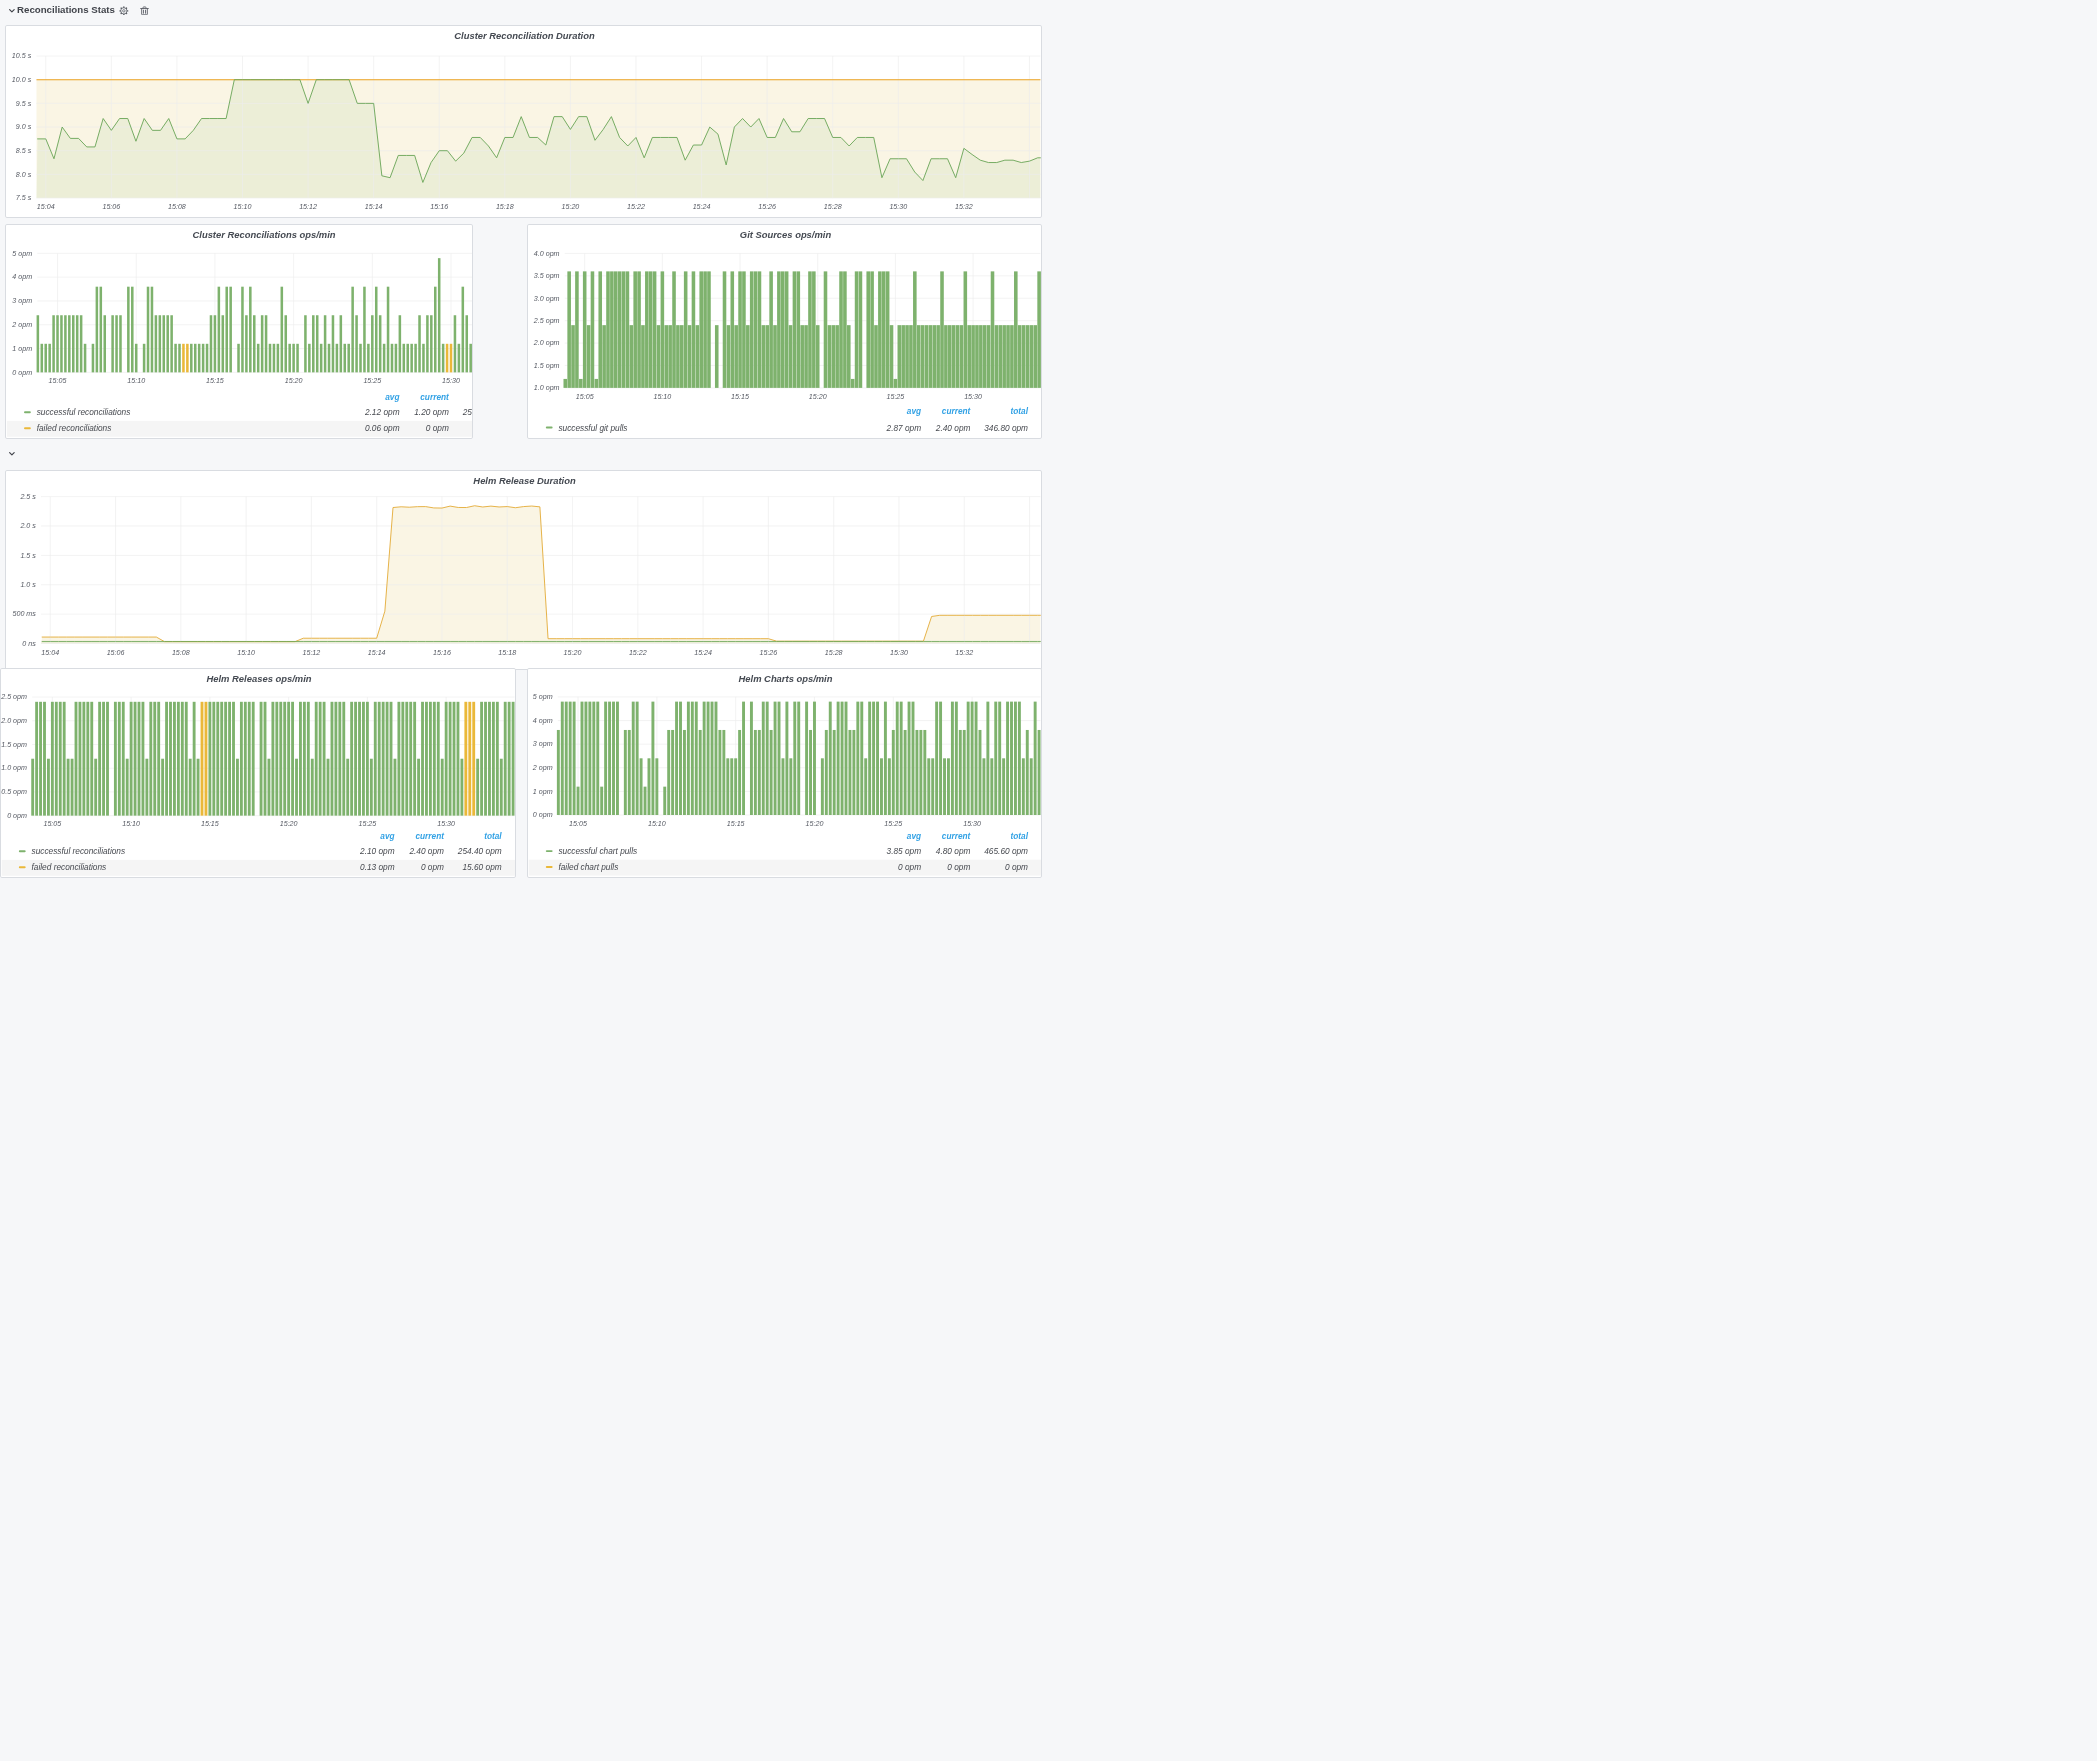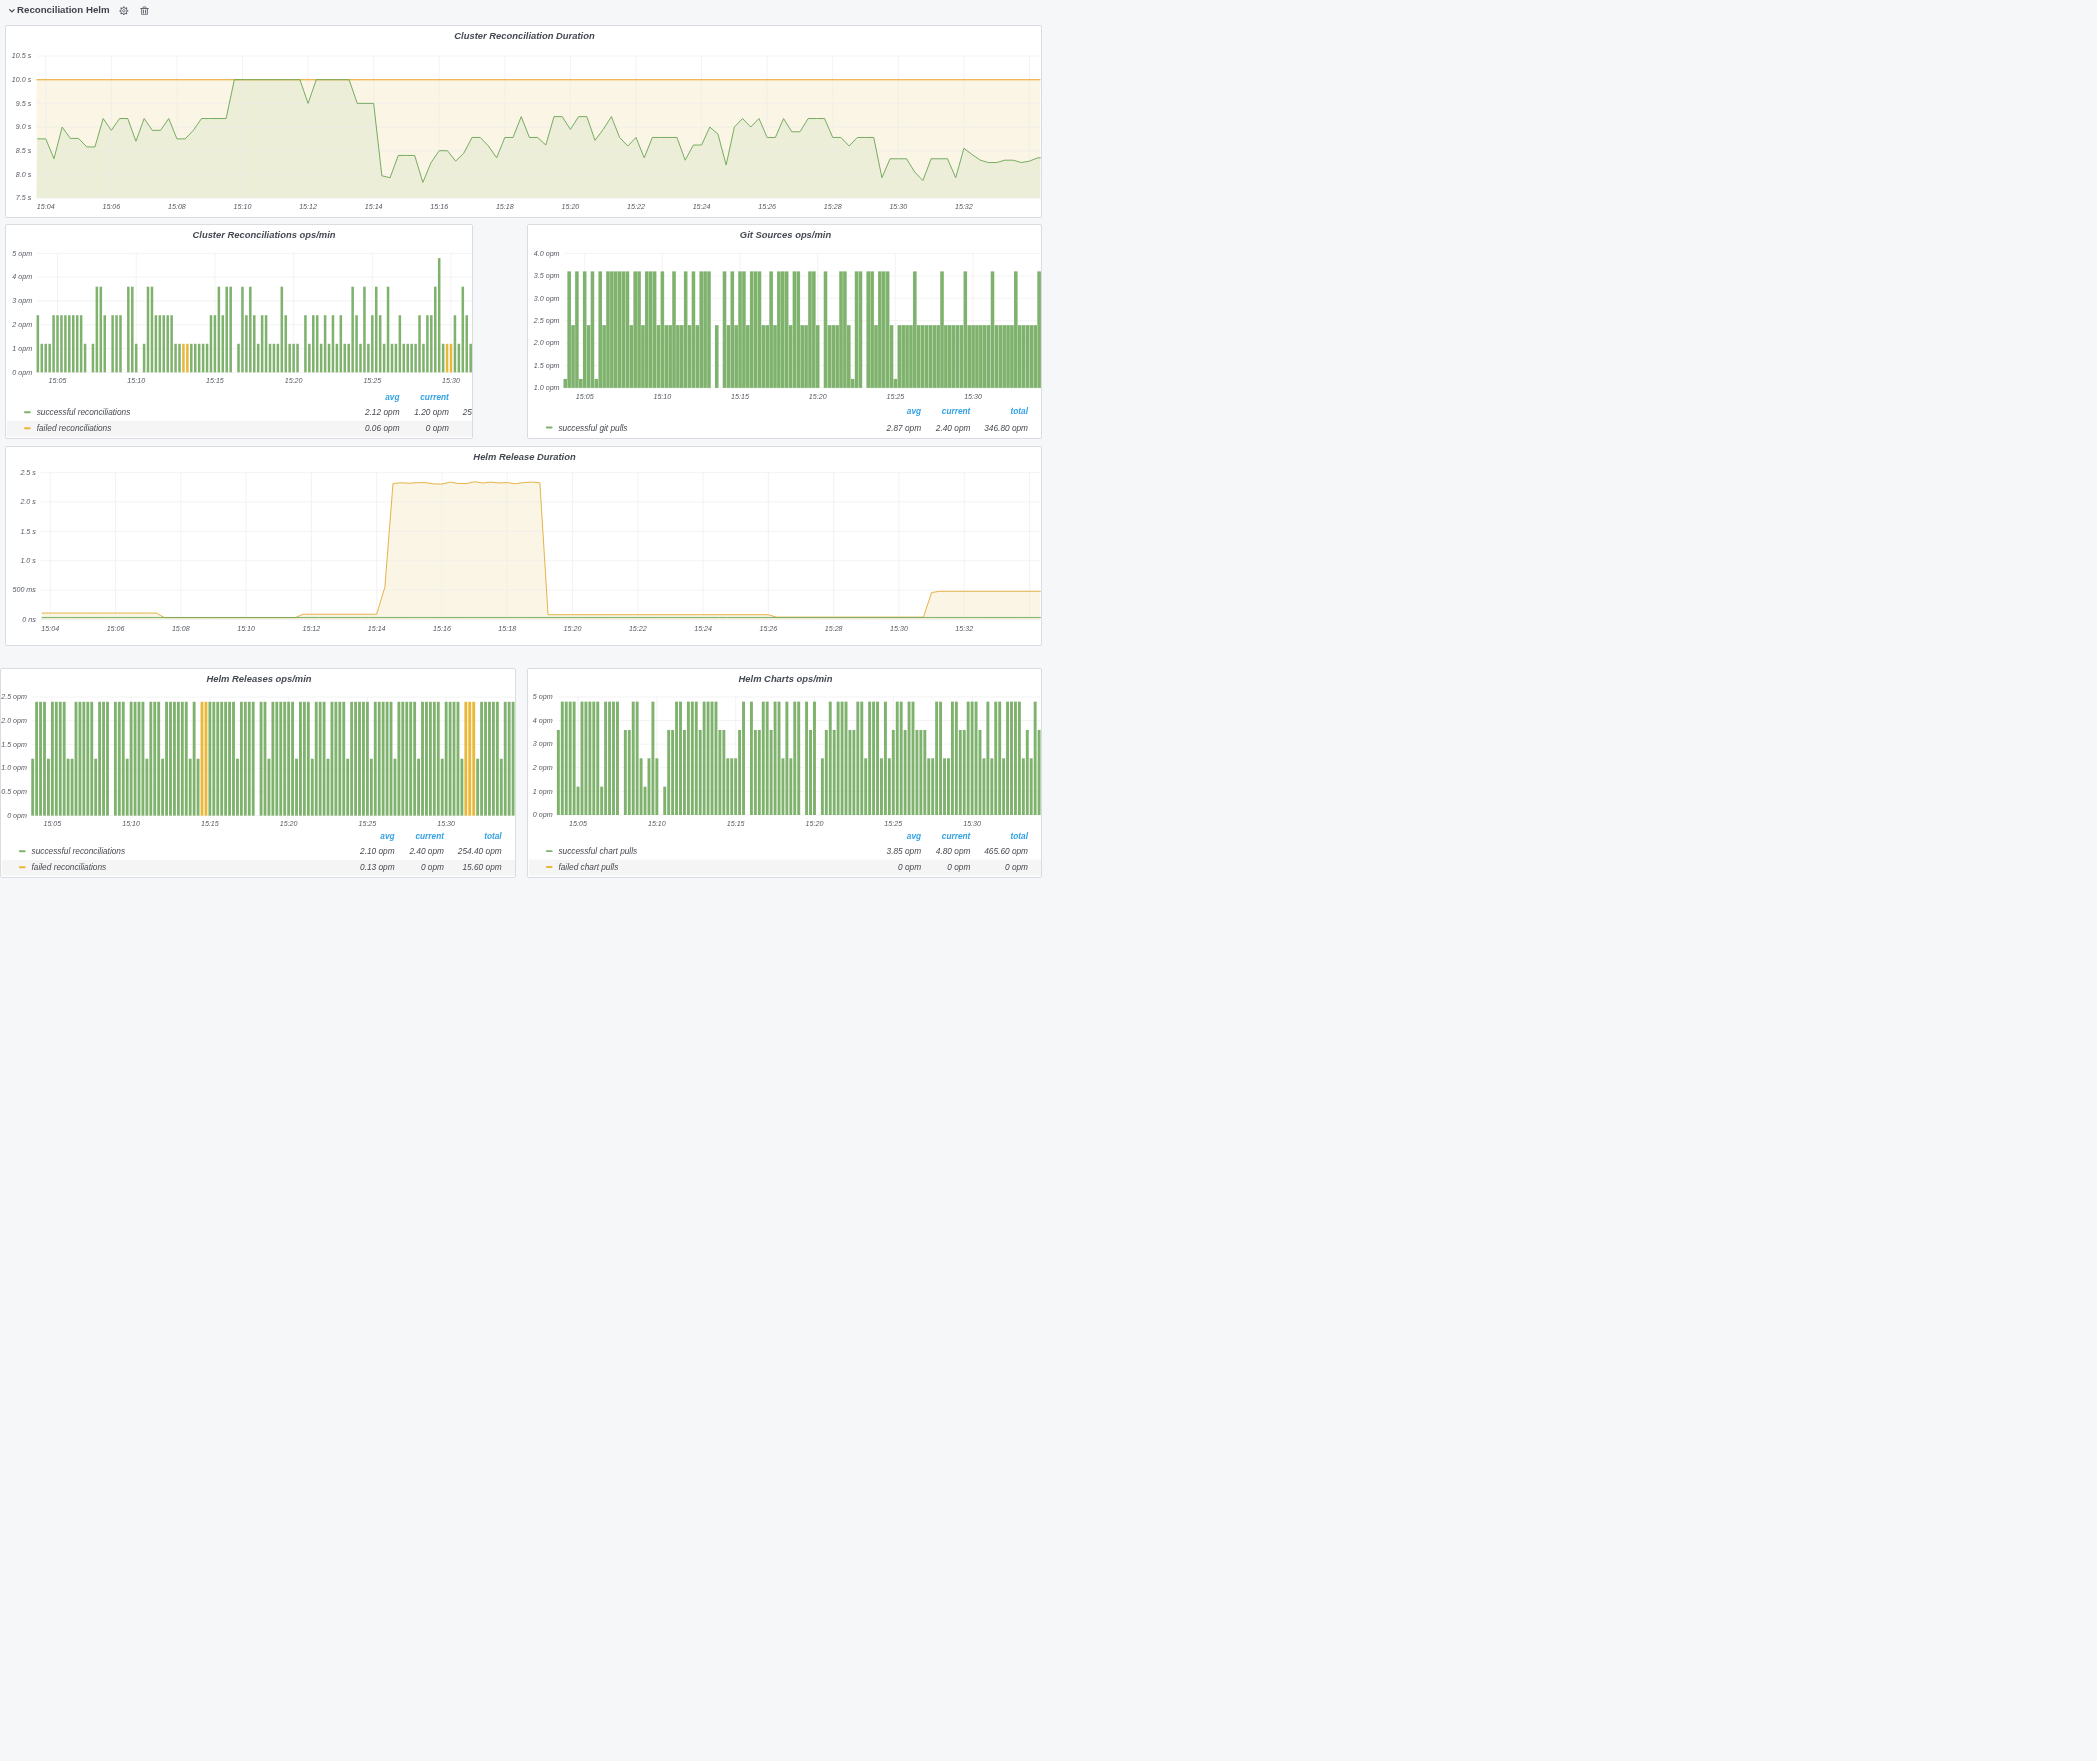--- a/index.html
+++ b/index.html
@@ -6,21 +6,21 @@
 .panel{position:absolute;background:#ffffff;border:0.6px solid #d9dce1;border-radius:1.9px;
   box-sizing:border-box;overflow:hidden;font-style:italic;}
 .panel svg{display:block;}
 .rowtitle{position:absolute;font-size:9.7px;font-weight:bold;color:#41444b;letter-spacing:0;}
 .abs{position:absolute;}
 </style></head><body>
 <div id="page">
     <svg class="abs" style="left:8.4px;top:6.8px" width="7.8" height="7.8" viewBox="0 0 12 12">
       <polyline points="2.5,4 6,7.5 9.5,4" fill="none" stroke="#41444b" stroke-width="1.8" stroke-linecap="round" stroke-linejoin="round"></polyline>
     </svg>
-    <div class="rowtitle" style="left:17px;top:3.6px">Reconciliation Helm</div>
+    <div class="rowtitle" style="left:17px;top:3.6px">Reconciliations Stats</div>
     <svg class="abs" style="left:119px;top:5.8px" width="9.7" height="9.7" viewBox="-7.5 -7.5 15 15">
       <g fill="#5b5f66">
         <rect x="-1.1" y="-7.0" width="2.2" height="2.6" rx="1.0" transform="rotate(0.0)"></rect>
         <rect x="-1.1" y="-7.0" width="2.2" height="2.6" rx="1.0" transform="rotate(45.0)"></rect>
         <rect x="-1.1" y="-7.0" width="2.2" height="2.6" rx="1.0" transform="rotate(90.0)"></rect>
         <rect x="-1.1" y="-7.0" width="2.2" height="2.6" rx="1.0" transform="rotate(135.0)"></rect>
         <rect x="-1.1" y="-7.0" width="2.2" height="2.6" rx="1.0" transform="rotate(180.0)"></rect>
         <rect x="-1.1" y="-7.0" width="2.2" height="2.6" rx="1.0" transform="rotate(225.0)"></rect>
         <rect x="-1.1" y="-7.0" width="2.2" height="2.6" rx="1.0" transform="rotate(270.0)"></rect>
         <rect x="-1.1" y="-7.0" width="2.2" height="2.6" rx="1.0" transform="rotate(315.0)"></rect>
@@ -405,21 +405,21 @@
         <text x="606.5" y="292" font-size="12.8" fill="#33a2e5" text-anchor="end" font-weight="bold" font-family="&quot;Liberation Sans&quot;, sans-serif">avg</text>
         <text x="682.5" y="292" font-size="12.8" fill="#33a2e5" text-anchor="end" font-weight="bold" font-family="&quot;Liberation Sans&quot;, sans-serif">current</text>
         <text x="771.4" y="292" font-size="12.8" fill="#33a2e5" text-anchor="end" font-weight="bold" font-family="&quot;Liberation Sans&quot;, sans-serif">total</text>
         <rect x="27.5" y="310.7" width="10.5" height="3" fill="#7eb26d" rx="1.5"></rect>
         <text x="47" y="317" font-size="12.8" fill="#46494f" text-anchor="start" font-weight="normal" font-family="&quot;Liberation Sans&quot;, sans-serif">successful git pulls</text>
         <text x="606.5" y="317" font-size="12.8" fill="#46494f" text-anchor="end" font-weight="normal" font-family="&quot;Liberation Sans&quot;, sans-serif">2.87 opm</text>
         <text x="682.5" y="317" font-size="12.8" fill="#46494f" text-anchor="end" font-weight="normal" font-family="&quot;Liberation Sans&quot;, sans-serif">2.40 opm</text>
         <text x="771.4" y="317" font-size="12.8" fill="#46494f" text-anchor="end" font-weight="normal" font-family="&quot;Liberation Sans&quot;, sans-serif">346.80 opm</text>
       </svg>
     </div>
-    <div class="panel" style="left:5.2px;top:446px;width:1037px;height:200px">
+    <div class="panel" style="left:5.2px;top:470px;width:1037px;height:200px">
       <svg width="1037" height="191" viewBox="0 0 1599 294">
         <text x="799.5" y="20.5" font-size="14.5" fill="#454a52" text-anchor="middle" font-weight="bold" font-family="&quot;Liberation Sans&quot;, sans-serif">Helm Release Duration</text>
         <polygon points="54,265.75 55.68,255.78 68.26,255.78 80.84,255.78 93.43,255.78 106.01,255.78 118.59,255.78 131.18,255.78 143.76,255.78 156.34,255.78 168.92,255.78 181.51,255.78 194.09,255.78 206.67,255.78 219.26,255.78 231.84,255.78 244.42,262.85 257.01,262.85 269.59,262.85 282.17,262.85 294.76,262.85 307.34,262.85 319.92,262.85 332.5,262.85 345.09,262.85 357.67,262.85 370.25,262.85 382.84,262.85 395.42,262.85 408,262.85 420.59,262.85 433.17,262.85 445.75,262.85 458.33,257.6 470.92,257.6 483.5,257.6 496.08,257.6 508.67,257.6 521.25,257.6 533.83,257.6 546.42,257.6 559,257.6 571.58,257.6 584.16,215.92 596.75,56.05 609.33,54.94 621.91,55.58 634.5,54.73 647.08,54.65 659.66,56.68 672.25,56.87 684.83,53.88 697.41,55.98 709.99,56.07 722.58,53.31 735.16,55.21 747.74,53.89 760.33,55.19 772.91,54.6 785.49,56.37 798.08,54.62 810.66,53.77 823.24,55.02 835.82,258.32 848.41,258.32 860.99,258.32 873.57,258.32 886.16,258.32 898.74,258.32 911.32,258.32 923.91,258.32 936.49,258.32 949.07,258.32 961.65,258.32 974.24,258.32 986.82,258.32 999.4,258.32 1011.99,258.32 1024.57,258.32 1037.15,258.32 1049.74,258.32 1062.32,258.32 1074.9,258.32 1087.49,258.32 1100.07,258.32 1112.65,258.32 1125.23,258.32 1137.82,258.32 1150.4,258.32 1162.98,258.32 1175.57,258.32 1188.15,262.13 1200.73,262.13 1213.32,262.13 1225.9,262.13 1238.48,262.13 1251.06,262.13 1263.65,262.13 1276.23,262.13 1288.81,262.13 1301.4,262.13 1313.98,262.13 1326.56,262.13 1339.15,262.13 1351.73,262.13 1364.31,262.13 1376.89,262.13 1389.48,262.13 1402.06,262.13 1414.64,262.13 1427.23,224.07 1439.81,222.26 1452.39,222.26 1464.98,222.26 1477.56,222.26 1490.14,222.26 1502.72,222.26 1515.31,222.26 1527.89,222.26 1540.47,222.26 1553.06,222.26 1565.64,222.26 1578.22,222.26 1590.81,222.26 1595,222.26 1595,265.75" fill="#faf5e4" stroke="none"></polygon>
         <polygon points="54,265.75 55.68,262.58 68.26,262.58 80.84,262.58 93.43,262.58 106.01,262.58 118.59,262.58 131.18,262.58 143.76,262.58 156.34,262.58 168.92,262.58 181.51,262.58 194.09,262.58 206.67,262.58 219.26,262.58 231.84,262.58 244.42,262.58 257.01,262.58 269.59,262.58 282.17,262.58 294.76,262.58 307.34,262.58 319.92,262.58 332.5,262.58 345.09,262.58 357.67,262.58 370.25,262.58 382.84,262.58 395.42,262.58 408,262.58 420.59,262.58 433.17,262.58 445.75,262.58 458.33,262.58 470.92,262.58 483.5,262.58 496.08,262.58 508.67,262.58 521.25,262.58 533.83,262.58 546.42,262.58 559,262.58 571.58,262.58 584.16,262.58 596.75,262.58 609.33,262.58 621.91,262.58 634.5,262.58 647.08,262.58 659.66,262.58 672.25,262.58 684.83,262.58 697.41,262.58 709.99,262.58 722.58,262.58 735.16,262.58 747.74,262.58 760.33,262.58 772.91,262.58 785.49,262.58 798.08,262.58 810.66,262.58 823.24,262.58 835.82,262.58 848.41,262.58 860.99,262.58 873.57,262.58 886.16,262.58 898.74,262.58 911.32,262.58 923.91,262.58 936.49,262.58 949.07,262.58 961.65,262.58 974.24,262.58 986.82,262.58 999.4,262.58 1011.99,262.58 1024.57,262.58 1037.15,262.58 1049.74,262.58 1062.32,262.58 1074.9,262.58 1087.49,262.58 1100.07,262.58 1112.65,262.58 1125.23,262.58 1137.82,262.58 1150.4,262.58 1162.98,262.58 1175.57,262.58 1188.15,262.58 1200.73,262.58 1213.32,262.58 1225.9,262.58 1238.48,262.58 1251.06,262.58 1263.65,262.58 1276.23,262.58 1288.81,262.58 1301.4,262.58 1313.98,262.58 1326.56,262.58 1339.15,262.58 1351.73,262.58 1364.31,262.58 1376.89,262.58 1389.48,262.58 1402.06,262.58 1414.64,262.58 1427.23,262.58 1439.81,262.58 1452.39,262.58 1464.98,262.58 1477.56,262.58 1490.14,262.58 1502.72,262.58 1515.31,262.58 1527.89,262.58 1540.47,262.58 1553.06,262.58 1565.64,262.58 1578.22,262.58 1590.81,262.58 1595,262.58 1595,265.75" fill="rgba(126,178,109,0.105)" stroke="none"></polygon>
         <line x1="54" y1="39.25" x2="1595" y2="39.25" stroke="#ececec" stroke-width="1"></line>
         <text x="46" y="42.75" font-size="11" fill="#555962" text-anchor="end" font-weight="normal" font-family="&quot;Liberation Sans&quot;, sans-serif">2.5 s</text>
         <line x1="54" y1="84.55" x2="1595" y2="84.55" stroke="#ececec" stroke-width="1"></line>
         <text x="46" y="88.05" font-size="11" fill="#555962" text-anchor="end" font-weight="normal" font-family="&quot;Liberation Sans&quot;, sans-serif">2.0 s</text>
         <line x1="54" y1="129.85" x2="1595" y2="129.85" stroke="#ececec" stroke-width="1"></line>
         <text x="46" y="133.35" font-size="11" fill="#555962" text-anchor="end" font-weight="normal" font-family="&quot;Liberation Sans&quot;, sans-serif">1.5 s</text>

